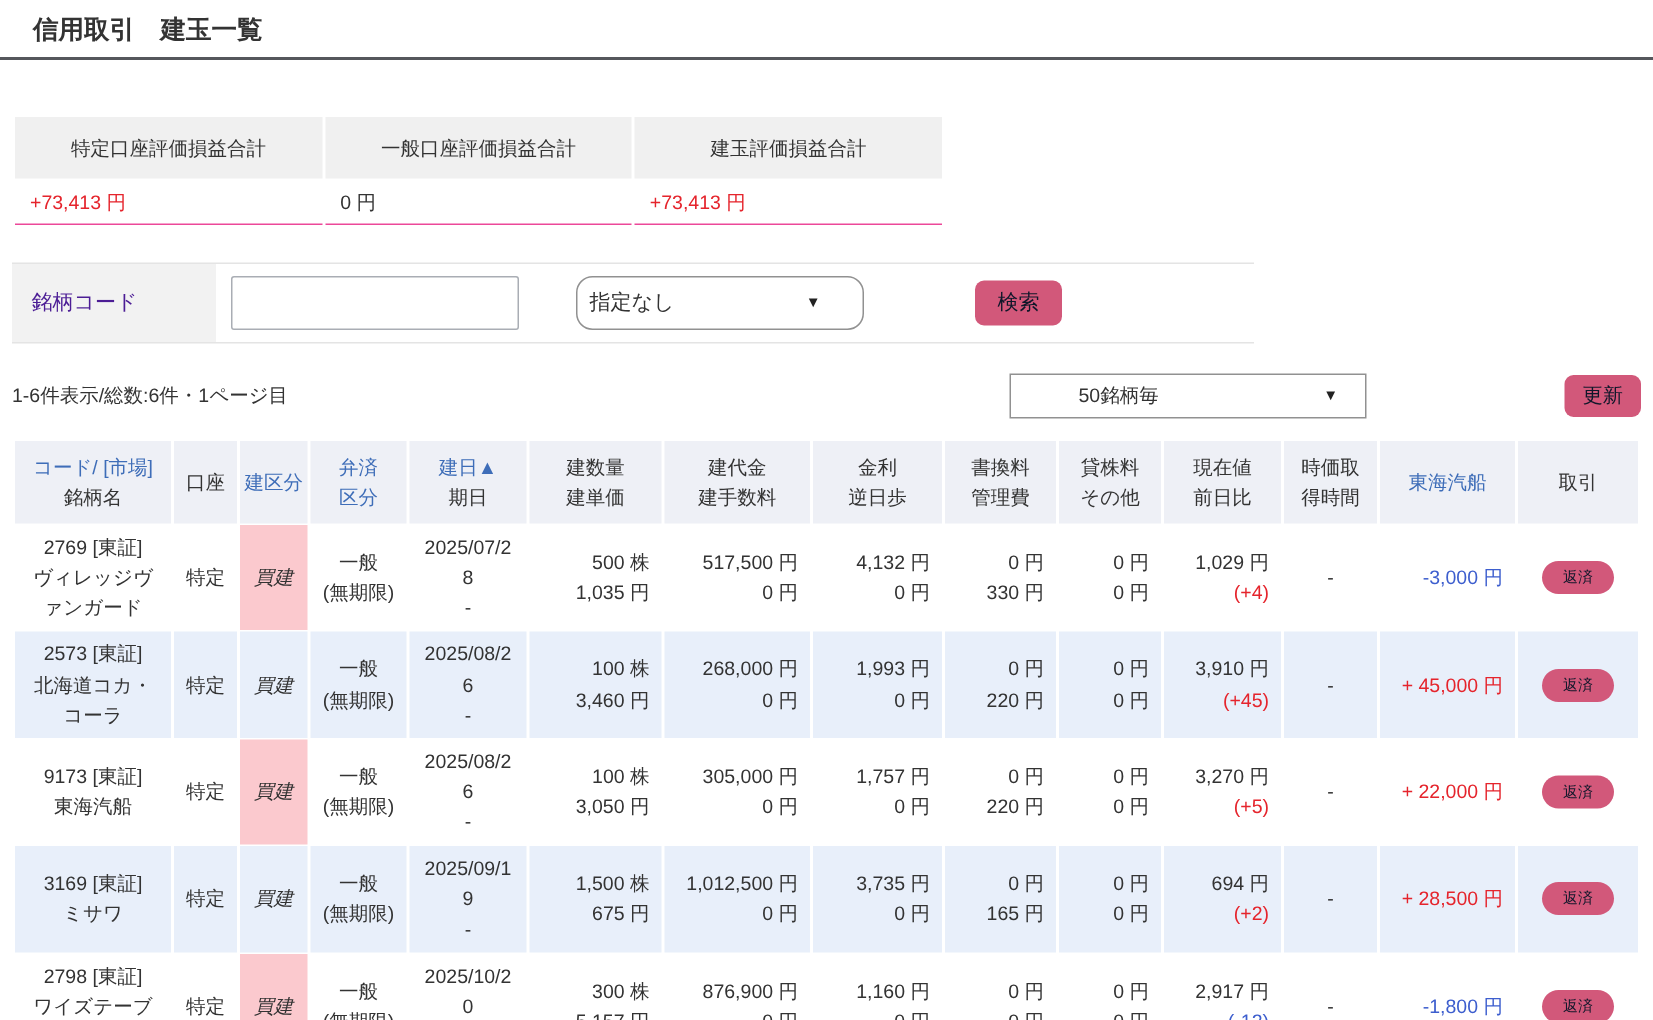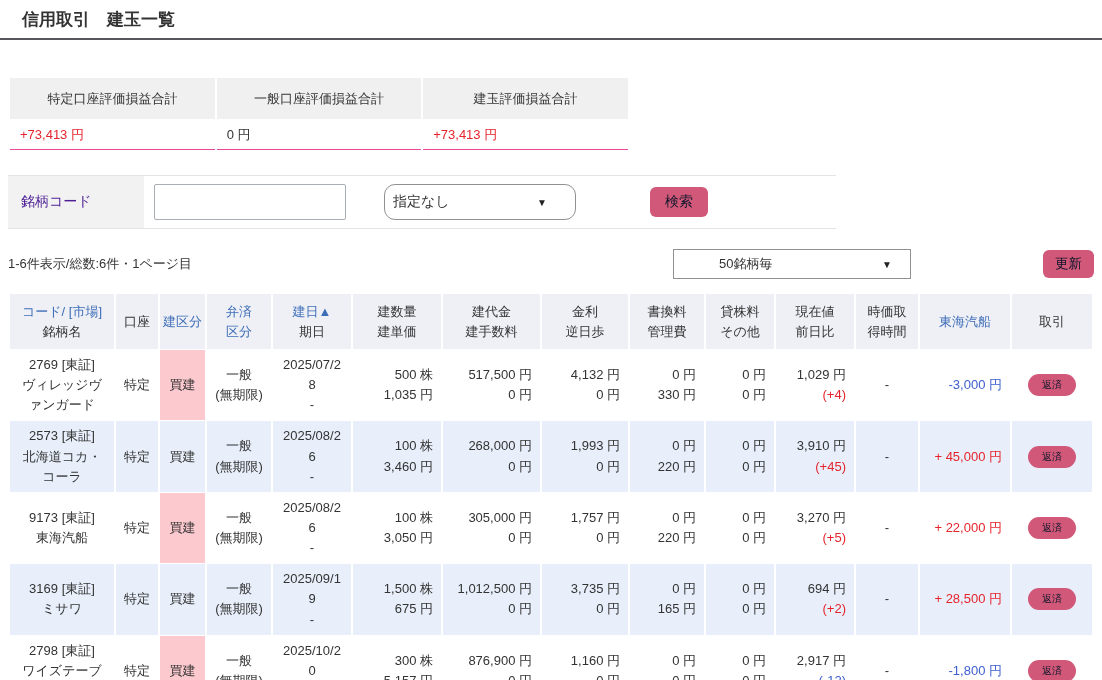--- a/index.html
+++ b/index.html
@@ -91,21 +91,21 @@
     padding: 8px 3px; line-height: 1.5; vertical-align: middle;
     text-align: center; height: 54px;
   }
   table.positions th.sortable { cursor: pointer; }
   table.positions td {
     font-size: 13px; padding: 5px 8px; line-height: 1.55;
     vertical-align: middle; background: #fff; height: 54px;
     text-align: center; word-break: break-all;
   }
   table.positions tr.alt td { background: #e8effa; }
-  table.positions td.pos-type { background: #fbc9ce; }
+  table.positions td.pos-type { background: #fbc9ce; font-style: italic; }
   table.positions td:nth-child(6),
   table.positions td:nth-child(7),
   table.positions td:nth-child(8),
   table.positions td:nth-child(9),
   table.positions td:nth-child(10),
   table.positions td:nth-child(11),
   table.positions td:nth-child(13) { text-align: right; }
   .positions-wrap { border-bottom: 1px solid #c9ccd4; }
 
   .link { color: #3e6db8; }

